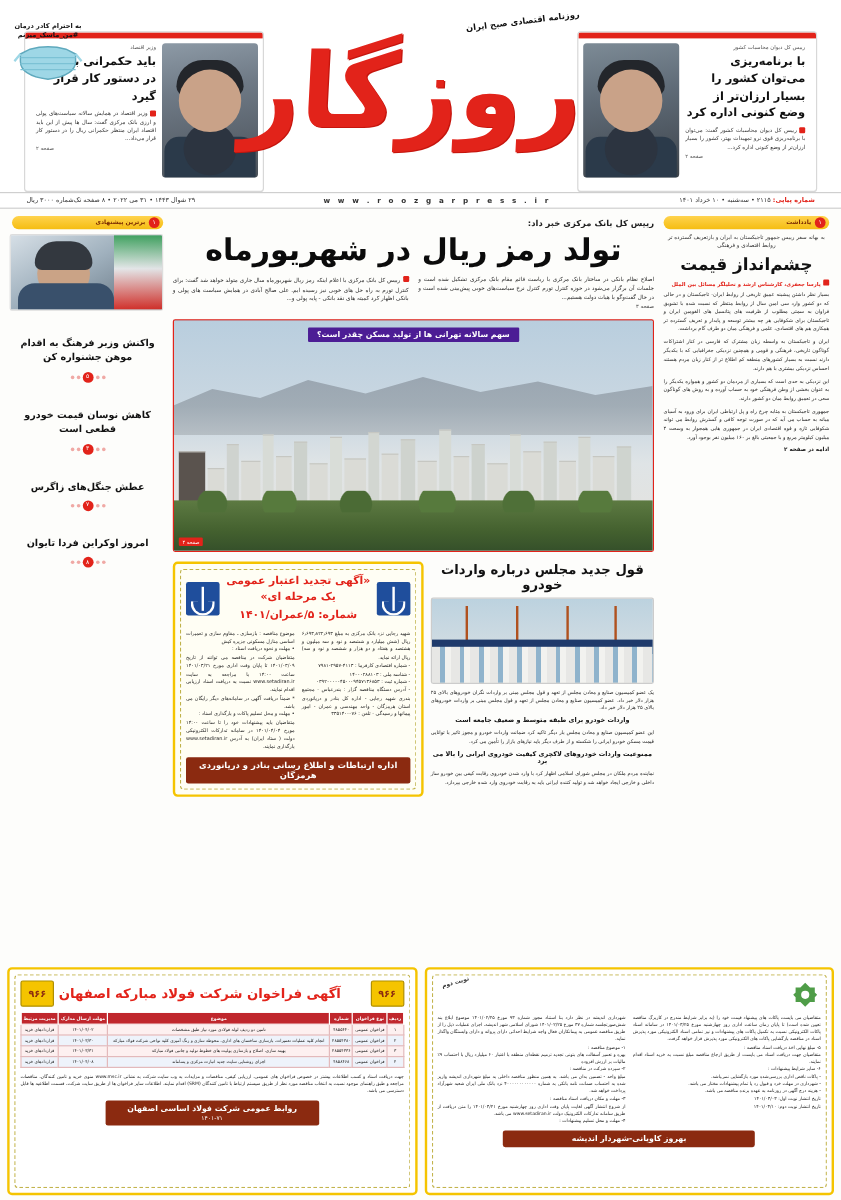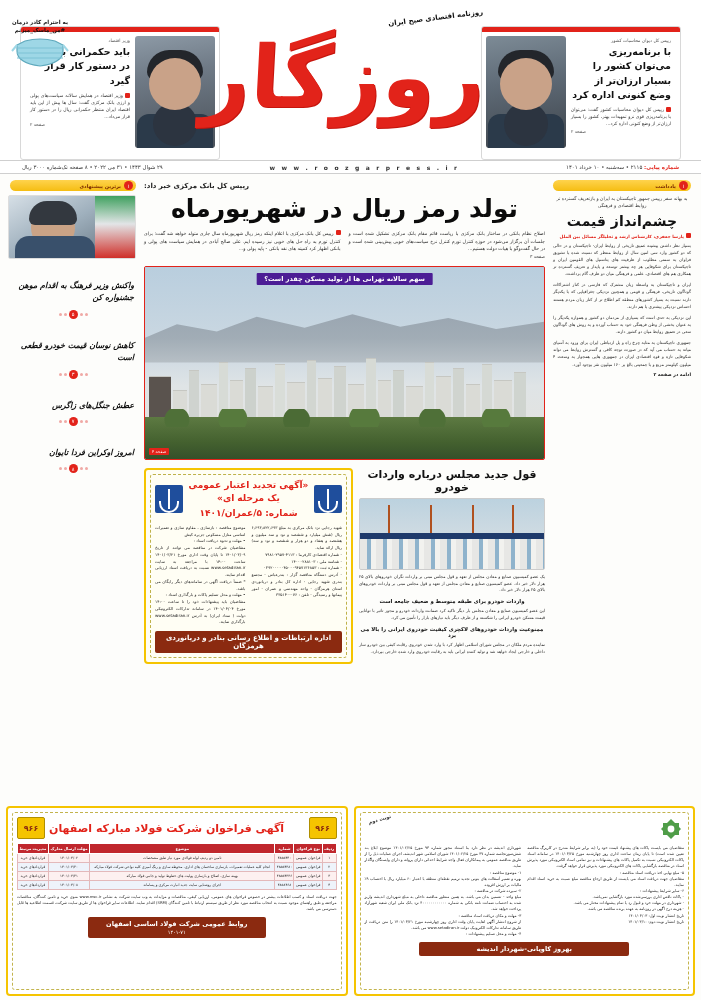--- a/index.html
+++ b/index.html
@@ -80,30 +80,30 @@
     background:linear-gradient(150deg,#d6dfe6 0%,#9fb0bd 45%,#5c6a77 100%);
     position:relative;overflow:hidden;margin-bottom:4px;}
   .lc-photo .flagg{position:absolute;right:0;top:0;width:40px;height:62px;
     background:linear-gradient(180deg,#2f9e4f 0%,#f3f3f3 45%,#e2231a 100%);opacity:.85;}
   .lc-photo .face{position:absolute;left:22px;top:10px;width:44px;height:44px;
     border-radius:50%;background:#caa386;}
   .lc-photo .hair2{position:absolute;left:20px;top:5px;width:48px;height:24px;
     border-radius:24px 24px 8px 8px;background:#33383f;}
   .lc-photo .body2{position:absolute;left:6px;bottom:0;width:80px;height:22px;
     background:#39506b;border-radius:14px 14px 0 0;}
-  .lc-title{text-align:right;font-size:8px;font-weight:bold;line-height:1.55;
-    color:#111;margin:21px 2px 2px;font-style:italic;}
+  .lc-title{text-align:center;font-size:8px;font-weight:bold;line-height:1.55;
+    color:#111;margin:21px 2px 2px;}
   .sep{display:flex;align-items:center;justify-content:center;gap:2px;
     margin:5px 0 8px;}
   .sep i{width:3px;height:3px;border-radius:50%;background:#f0a9a5;display:block;}
   .sep .pg{width:9px;height:9px;border-radius:50%;background:#e2231a;color:#fff;
     font-size:5px;display:flex;align-items:center;justify-content:center;}
 
   
-  .lead-kicker{text-align:left;font-size:7px;color:#222;font-weight:bold;margin:2px 0 4px;}
+  .lead-kicker{text-align:right;font-size:7px;color:#222;font-weight:bold;margin:2px 0 4px;}
   .lead-head{text-align:center;font-size:25px;font-weight:bold;color:#0b0b0b;
     line-height:1.2;letter-spacing:-.5px;margin:0 0 6px;}
   .lead-body{display:flex;gap:8px;font-size:4.7px;line-height:1.6;color:#2a2a2a;
     text-align:justify;margin-bottom:6px;}
   .lead-body .c{flex:1;}
   .lead-body .dot{display:inline-block;width:5px;height:5px;background:#e2231a;
     border-radius:1px;margin-left:2px;}
   .lead-more{font-size:4.4px;color:#444;}
 
   .hero{position:relative;border:1px solid #e2231a;border-radius:2px;overflow:hidden;

